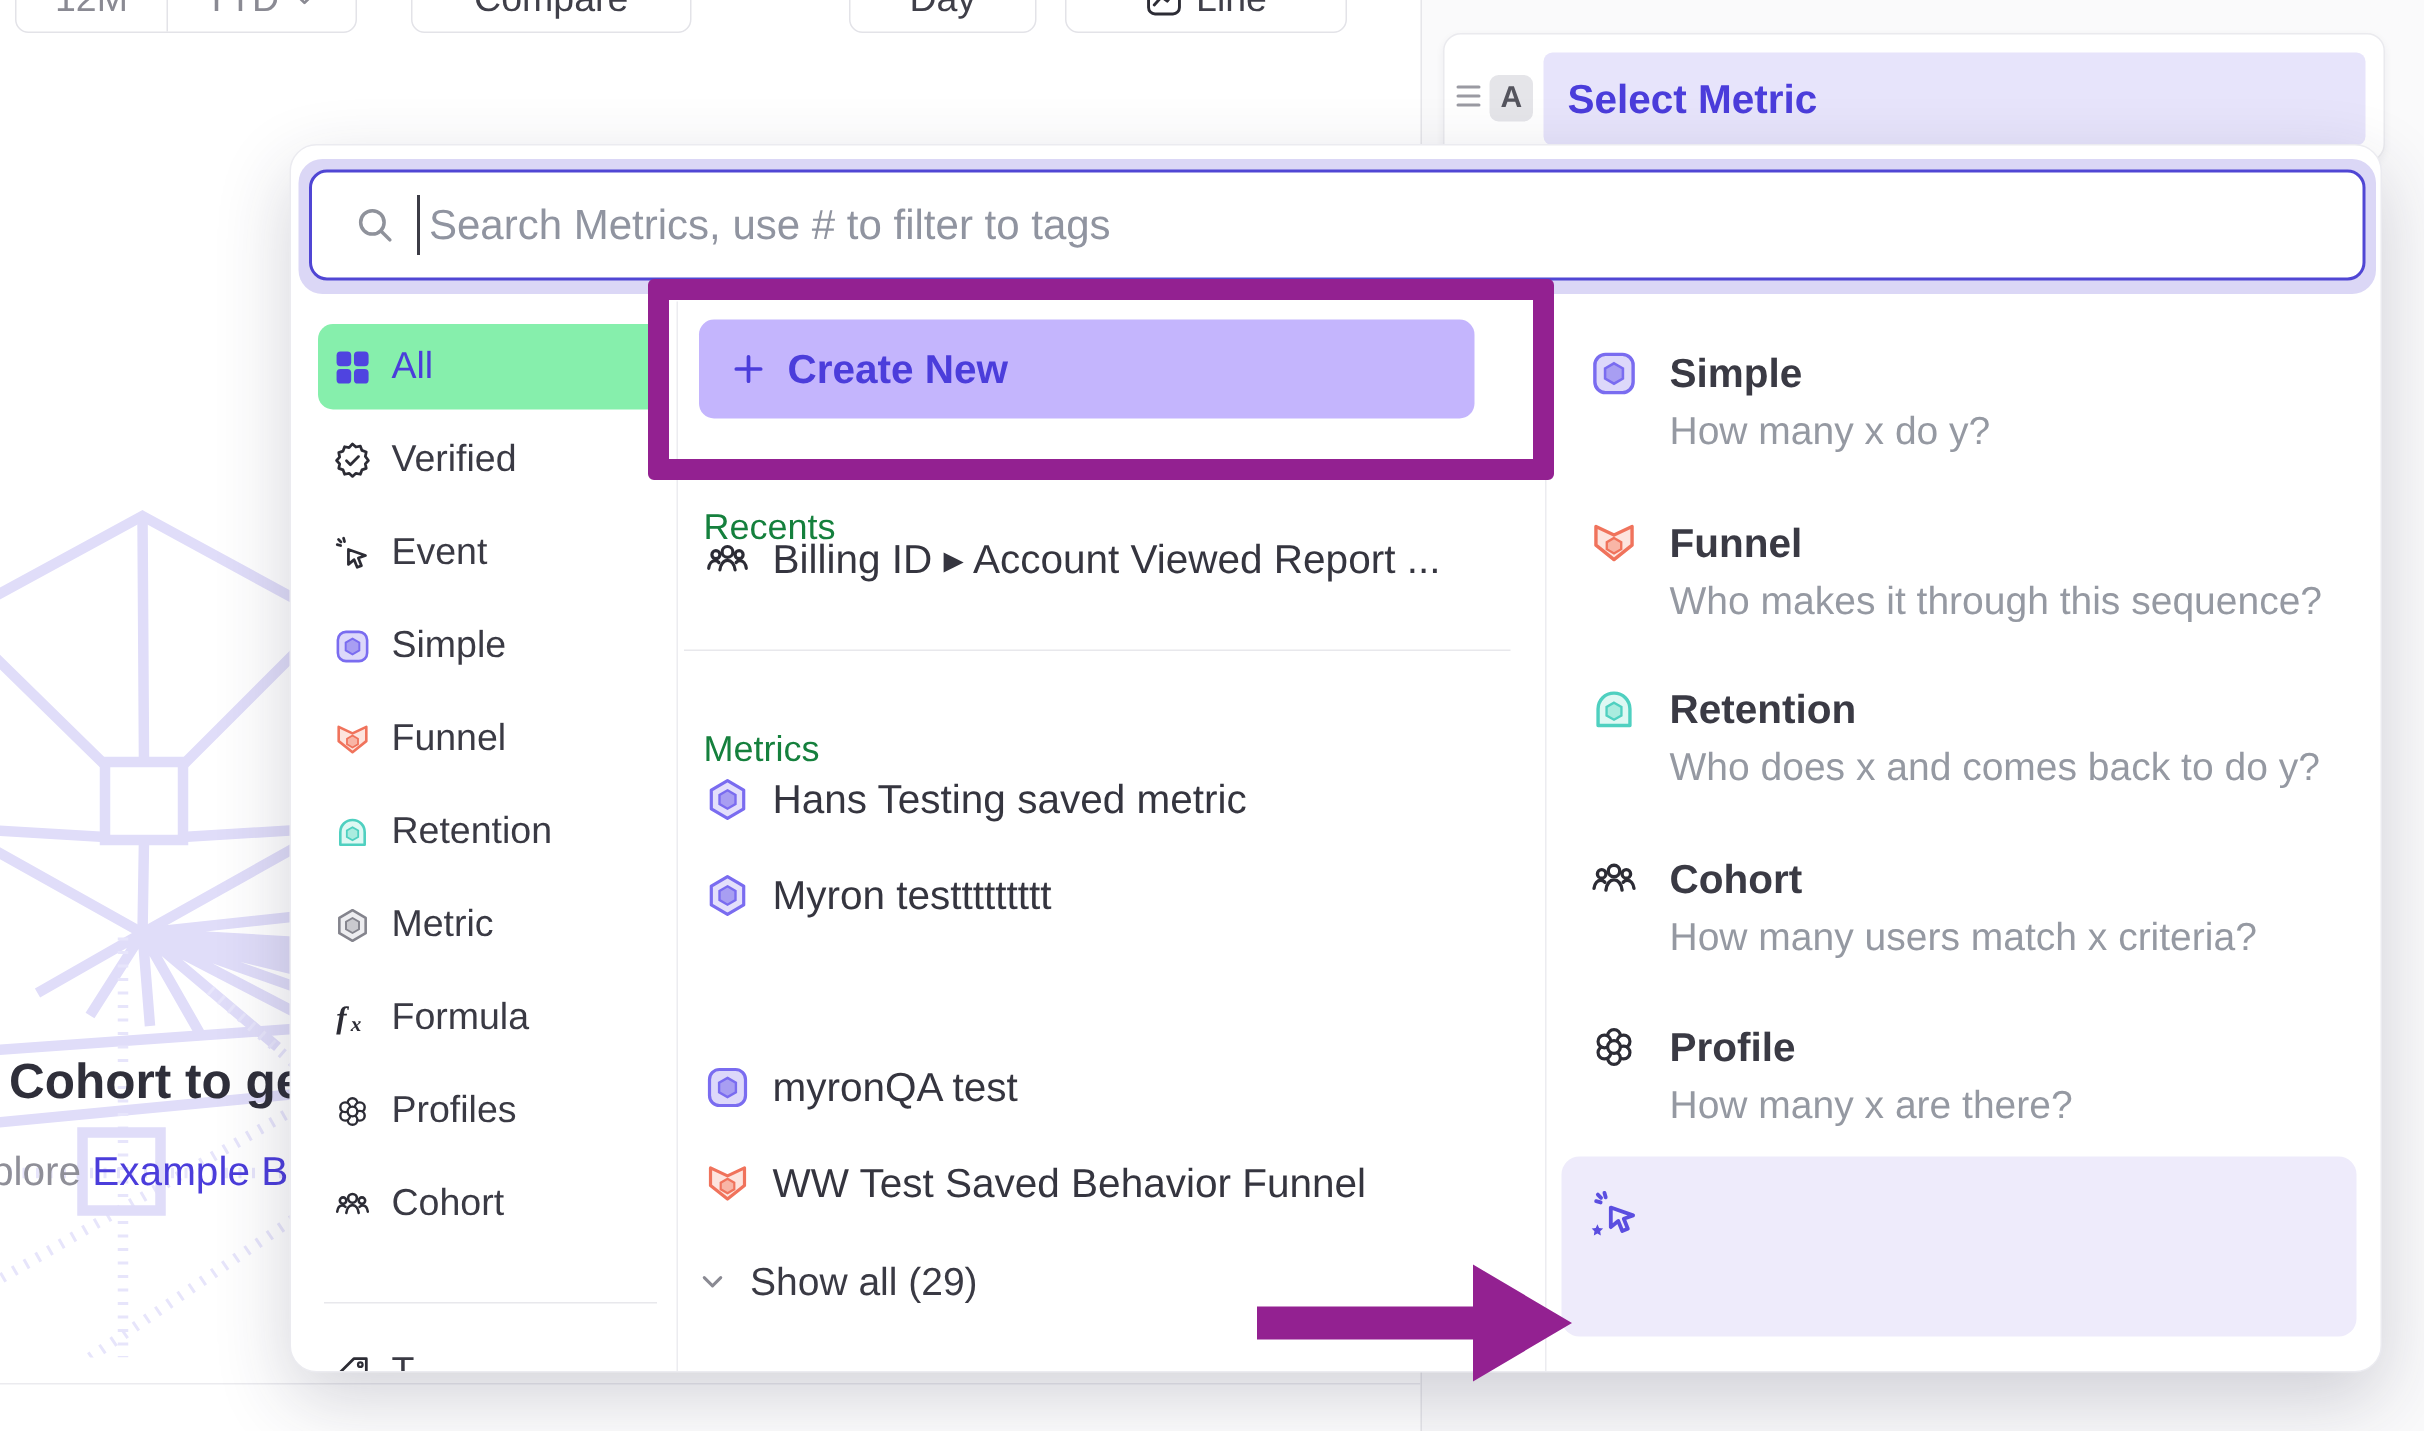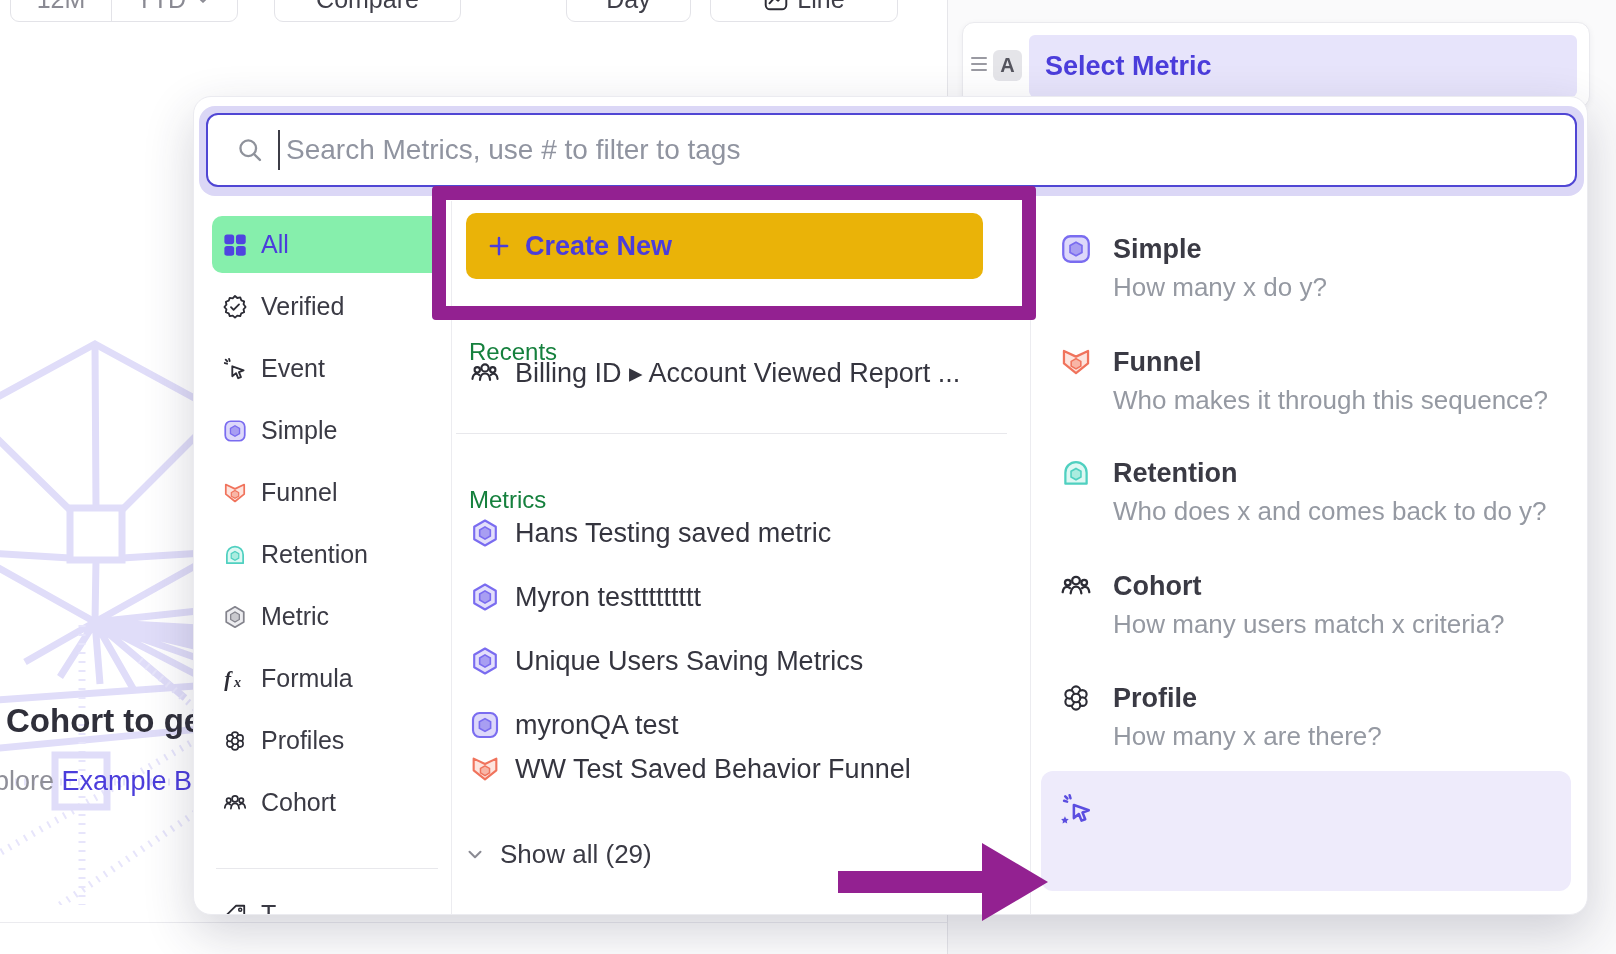--- a/index.html
+++ b/index.html
@@ -47,21 +47,21 @@
 
   .vdiv { width:1px; background:#ececf0; top:104px; height:715px; }
   .hdiv { height:1px; background:#e8e8ec; }
 
   
   .sb-row { left:18px; width:230px; height:57px; border-radius:10px; display:flex; align-items:center;
     gap:13px; padding-left:10px; font-size:25px; font-weight:500; color:#3a3a44; cursor:pointer; }
   .sb-row.sel { background:#86efac; color:#4b3ddb; }
 
   
-  .create-pill { left:272px; top:116px; width:517px; height:66px; background:#eab308; border-radius:10px;
+  .create-pill { left:272px; top:116px; width:517px; height:66px; background:#c4b5fd; border-radius:10px;
     display:flex; align-items:center; gap:13px; padding-left:20px; font-size:27px; font-weight:600; color:#4b3ddb; cursor:pointer; }
   .colhead { font-size:24px; color:#15803d; font-weight:500;margin-top:31px; }
   .m-row { left:268px; width:545px; height:56px; display:flex; align-items:center; gap:14px; padding-left:7px;
     font-size:27px; font-weight:500; color:#35353f; white-space:nowrap; cursor:pointer; }
   .showall { left:270px; top:729px; height:56px; display:flex; align-items:center; gap:14px;
     font-size:26px; font-weight:500; color:#3a3a44; cursor:pointer; }
 
   
   .type-row { left:865px; width:510px; display:flex; gap:20px; cursor:pointer; }
   .type-row .tcol { display:flex; flex-direction:column; gap:6px; }
@@ -322,33 +322,27 @@
           <use href="#ic-hex-purple"></use>
         </svg>
       <span>Hans Testing saved metric</span>
     </div>
     <div class="abs m-row" style="top:472px">
       <svg class="ic" width="32" height="32">
           <use href="#ic-hex-purple"></use>
         </svg>
       <span>Myron testtttttttt</span>
     </div>
-    <div class="abs m-row" style="top:536px">
-      <svg class="ic" width="32" height="32">
-          <use href="#ic-hex-purple"></use>
-        </svg>
-      <span>Unique Users Saving Metrics</span>
-    </div>
     <div class="abs m-row" style="top:600px">
       <svg class="ic" width="32" height="32">
           <use href="#ic-simple"></use>
         </svg>
       <span>myronQA test</span>
     </div>
-    <div class="abs m-row" style="top:644px">
+    <div class="abs m-row" style="top:664px">
       <svg class="ic" width="32" height="32">
           <use href="#ic-funnel"></use>
         </svg>
       <span>WW Test Saved Behavior Funnel</span>
     </div>
     <div class="abs showall">
       <svg class="ic" width="22" height="22">
           <use href="#ic-chev-down"></use>
         </svg>
       <span>Show all (29)</span>

